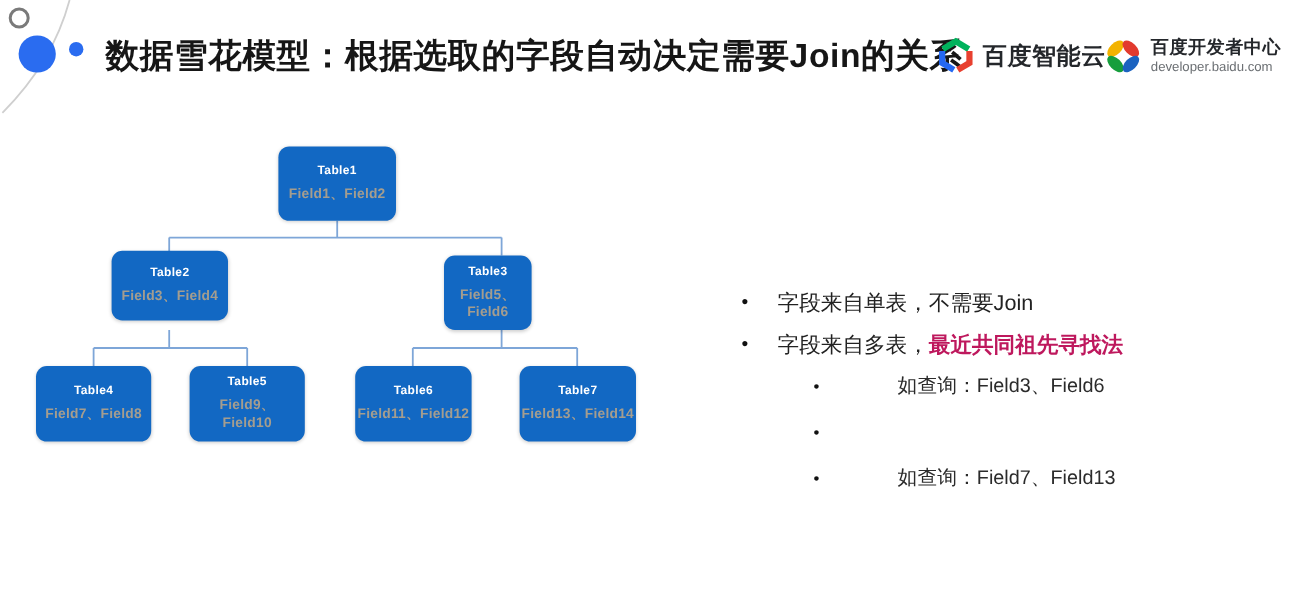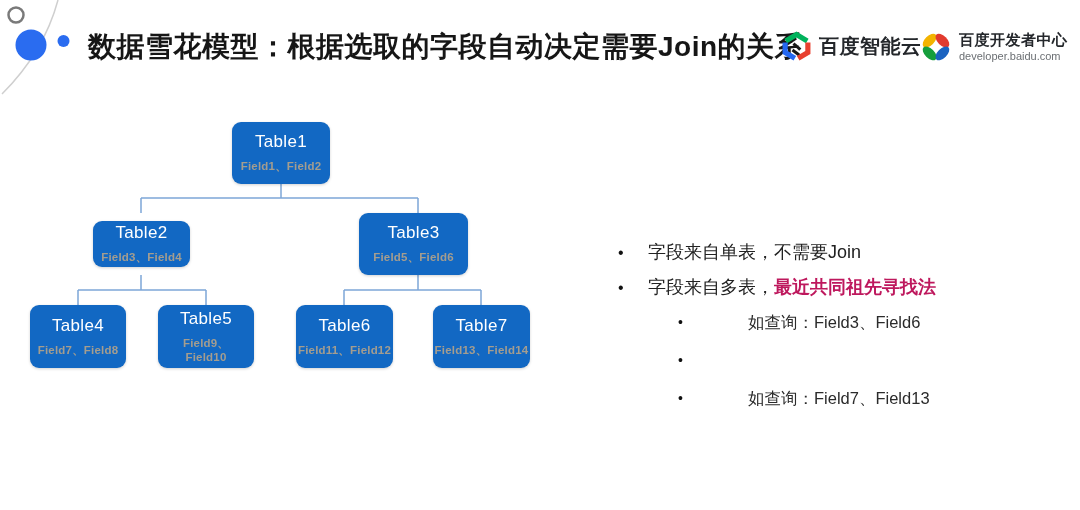--- a/index.html
+++ b/index.html
@@ -27,28 +27,28 @@
   .brand-dev .brand-name{font-size:15px;font-weight:bold;color:#24272b;white-space:nowrap;letter-spacing:.5px;}
   .brand-dev .brand-url{font-size:11px;color:#6b6f73;white-space:nowrap;margin-top:2px;}
 
   
   .connectors{position:absolute;left:0;top:0;width:560px;height:420px;}
   .node{
     position:absolute;background:#1268c3;border-radius:9px;
     display:flex;flex-direction:column;align-items:center;justify-content:center;
     box-shadow:0 1px 3px rgba(0,0,0,.18);
   }
-  .node-title{color:#ffffff;font-size:17px;font-weight:400;letter-spacing:.3px;}
+  .node-title{color:#ffffff;font-size:10px;font-weight:700;letter-spacing:.3px;}
   .node-fields{
     color:#a49d8f;font-size:11.5px;font-weight:bold;margin-top:7px;
     white-space:pre-line;text-align:center;line-height:1.25;letter-spacing:.2px;
   }
   .n1{left:232px;top:122px;width:98px;height:62px;}
-  .n2{left:93px; top:221px;width:97px;height:46px;}
-  .n3{left:359px;top:213px;width:109px;height:62px;}
+  .n2{left:93px; top:209px;width:97px;height:58px;}
+  .n3{left:370px;top:213px;width:73px;height:62px;}
   .n4{left:30px; top:305px;width:96px;height:63px;}
   .n5{left:158px;top:305px;width:96px;height:63px;}
   .n6{left:296px;top:305px;width:97px;height:63px;}
   .n7{left:433px;top:305px;width:97px;height:63px;}
 
   
   .notes{position:absolute;left:618px;top:240px;width:450px;color:#222;}
   .note{display:flex;align-items:flex-start;}
   .note .dot{flex:0 0 auto;}
   .l1{font-size:18px;line-height:25px;margin-bottom:10px;}

